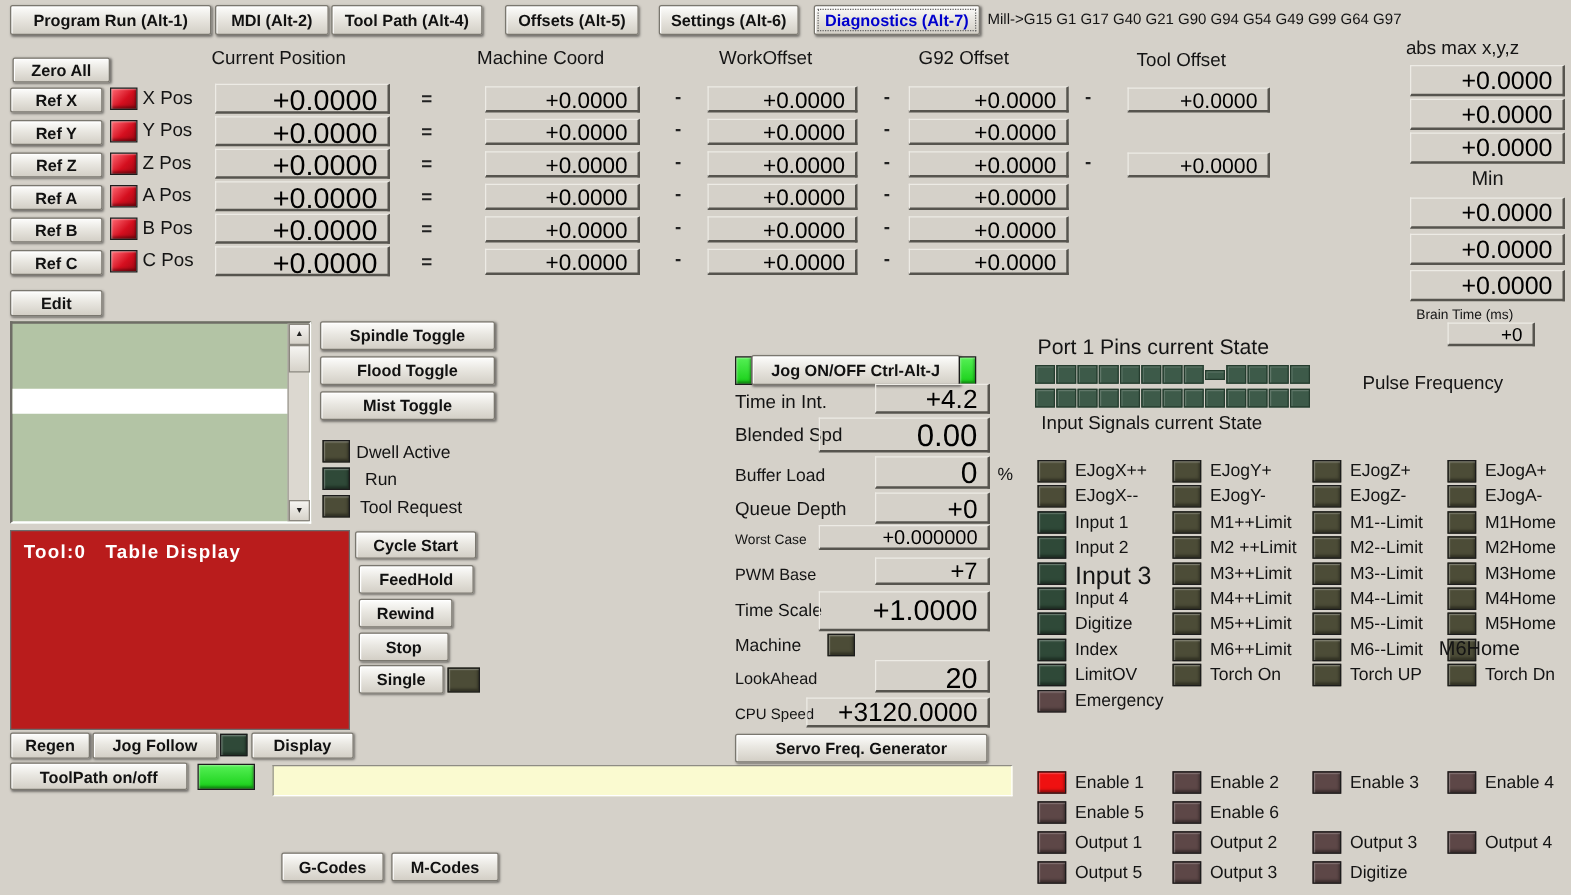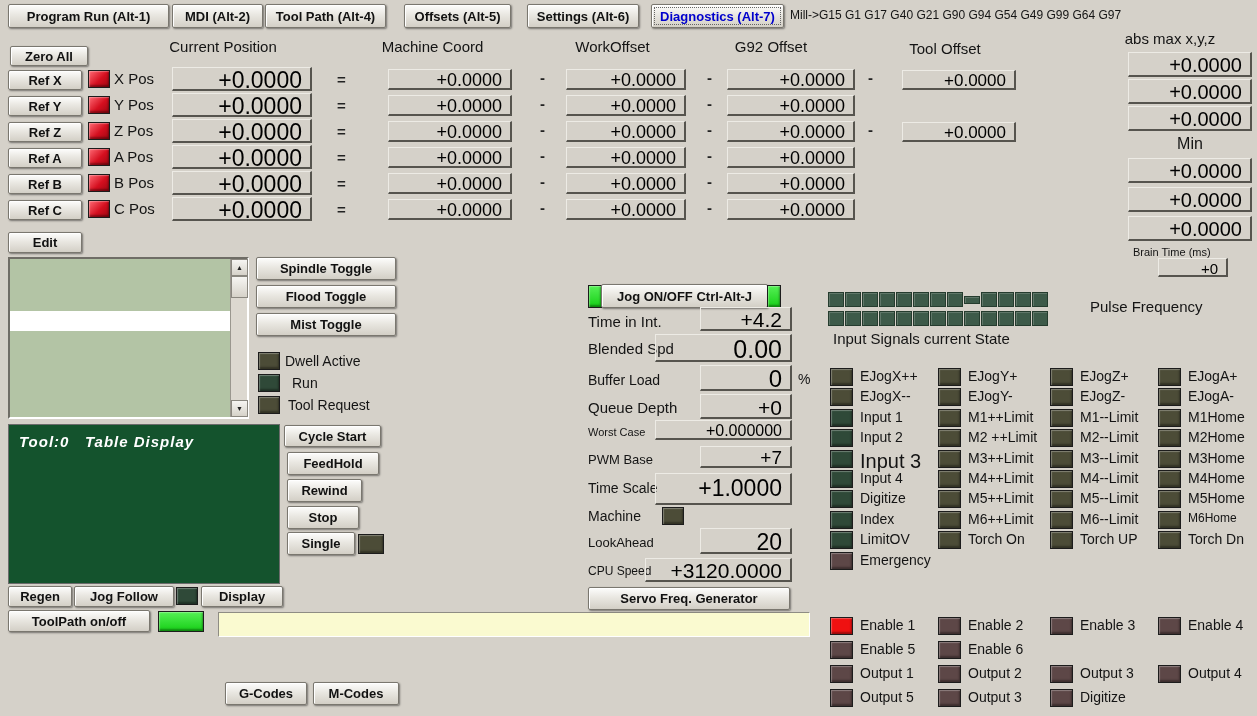--- a/index.html
+++ b/index.html
@@ -29,21 +29,21 @@
        box-shadow:inset 1px 1px 0 rgba(255,255,255,.18);}
   #listbox{position:absolute;left:8px;top:257px;width:241px;height:162px;background:#b3c4a5;
        border-top:2px solid #6f6d66;border-left:2px solid #6f6d66;
        border-bottom:2px solid #ffffff;border-right:2px solid #ffffff;box-sizing:border-box;}
   #list-sel{position:absolute;left:0;top:52px;height:20px;right:16px;background:#ffffff;}
   .sbar{position:absolute;right:0;top:0;bottom:0;width:16px;background:#dcd8d0;border-left:1px solid #9a978f;}
   .sbtn{position:absolute;left:0;width:15px;height:15px;display:flex;align-items:center;justify-content:center;
        background:linear-gradient(180deg,#f6f5f2,#d6d2c9);border:1px solid #8a877f;font-size:7px;color:#222;}
   .sthumb{position:absolute;left:0;width:15px;height:20px;top:17px;
        background:linear-gradient(180deg,#f6f5f2,#d6d2c9);border:1px solid #8a877f;}
-  #tooldisp{position:absolute;left:8px;top:424px;width:270px;height:158px;background:#14532d;border:1px solid #6b6b6b;font-style:italic;}
+  #tooldisp{position:absolute;left:8px;top:424px;width:270px;height:158px;background:#b91c1c;border:1px solid #6b6b6b;}
   #tooldisp .title{position:absolute;left:10px;top:8px;color:#fff;font-weight:bold;font-size:15px;white-space:pre;letter-spacing:1px;}
   #cmdline{position:absolute;left:218px;top:612px;width:592px;height:25px;background:#fafad0;
        border-top:1px solid #8e8c84;border-left:1px solid #8e8c84;border-bottom:1px solid #fff;border-right:1px solid #fff;
        box-sizing:border-box;font-size:14px;padding:3px 6px;font-family:"Liberation Sans",sans-serif;}
   #reset-wrap{position:absolute;left:8px;top:634px;width:198px;height:77px;background:#101010;border-radius:5px;}
   #reset-ring{position:absolute;left:3px;top:3px;right:3px;bottom:3px;border:4px solid #2be22b;border-radius:9px;}
   #reset-btn{position:absolute;left:17px;top:13px;right:17px;bottom:13px;
        background:linear-gradient(180deg,#f06a6a 0%,#d41424 30%,#b30e1c 70%,#8f0812 100%);
        border:3px solid #7d0a12;border-radius:4px;
        box-shadow:inset 2px 2px 3px rgba(255,255,255,.45), inset -2px -3px 4px rgba(0,0,0,.4);
@@ -213,20 +213,21 @@
       <div class="dro" style="left:655px;top:473px;width:137px;height:32px;font-size:23px;line-height:28px">+1.0000</div>
       <div class="lbl" style="left:588px;top:508px;font-size:14px">Machine</div>
       <div class="led olive" style="left:662px;top:507px"></div>
       <div class="lbl" style="left:588px;top:535px;font-size:13px">LookAhead</div>
       <div class="dro" style="left:700px;top:528px;width:92px;height:26px;font-size:23px;line-height:26px">20</div>
       <div class="lbl" style="left:588px;top:564px;font-size:12px">CPU Speed</div>
       <div class="dro" style="left:645px;top:558px;width:147px;height:24px;font-size:21px;line-height:24px">+3120.0000</div>
     </div>
   <div class="btn" style="left:588px;top:587px;width:200px;height:21px">Servo Freq. Generator</div>
 
+  <div class="hdr" style="left:830px;top:268px;font-size:17px">Port 1 Pins current State</div>
   <div id="pin-grid">
       <div class="pin" style="left:828px;top:292px;height:13px"></div>
       <div class="pin" style="left:845px;top:292px;height:13px"></div>
       <div class="pin" style="left:862px;top:292px;height:13px"></div>
       <div class="pin" style="left:879px;top:292px;height:13px"></div>
       <div class="pin" style="left:896px;top:292px;height:13px"></div>
       <div class="pin" style="left:913px;top:292px;height:13px"></div>
       <div class="pin" style="left:930px;top:292px;height:13px"></div>
       <div class="pin" style="left:947px;top:292px;height:13px"></div>
       <div class="pin" style="left:964px;top:296px;height:6px"></div>
@@ -308,21 +309,21 @@
       <div class="lbl" style="left:1080px;top:490px;font-size:14px">M5--Limit</div>
       <div class="led olive" style="left:1158px;top:490px;width:21px;height:16px"></div>
       <div class="lbl" style="left:1188px;top:490px;font-size:14px">M5Home</div>
       <div class="led green" style="left:830px;top:511px;width:21px;height:16px"></div>
       <div class="lbl" style="left:860px;top:511px;font-size:14px">Index</div>
       <div class="led olive" style="left:938px;top:511px;width:21px;height:16px"></div>
       <div class="lbl" style="left:968px;top:511px;font-size:14px">M6++Limit</div>
       <div class="led olive" style="left:1050px;top:511px;width:21px;height:16px"></div>
       <div class="lbl" style="left:1080px;top:511px;font-size:14px">M6--Limit</div>
       <div class="led olive" style="left:1158px;top:511px;width:21px;height:16px"></div>
-      <div class="lbl" style="left:1188px;top:511px;font-size:12px">M6Home</div>
+      <div class="lbl" style="left:1151px;top:511px;font-size:16px">M6Home</div>
       <div class="led green" style="left:830px;top:531px;width:21px;height:16px"></div>
       <div class="lbl" style="left:860px;top:531px;font-size:14px">LimitOV</div>
       <div class="led olive" style="left:938px;top:531px;width:21px;height:16px"></div>
       <div class="lbl" style="left:968px;top:531px;font-size:14px">Torch On</div>
       <div class="led olive" style="left:1050px;top:531px;width:21px;height:16px"></div>
       <div class="lbl" style="left:1080px;top:531px;font-size:14px">Torch UP</div>
       <div class="led olive" style="left:1158px;top:531px;width:21px;height:16px"></div>
       <div class="lbl" style="left:1188px;top:531px;font-size:14px">Torch Dn</div>
       <div class="led maroon" style="left:830px;top:552px;width:21px;height:16px"></div>
       <div class="lbl" style="left:860px;top:552px;font-size:14px">Emergency</div>

